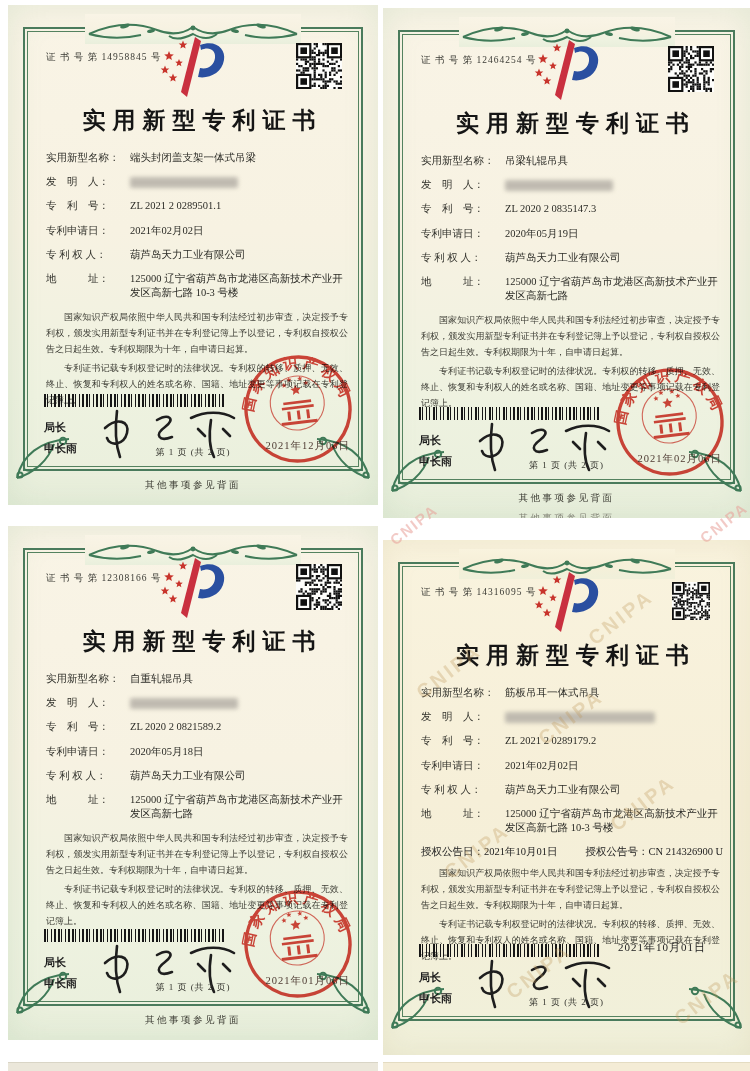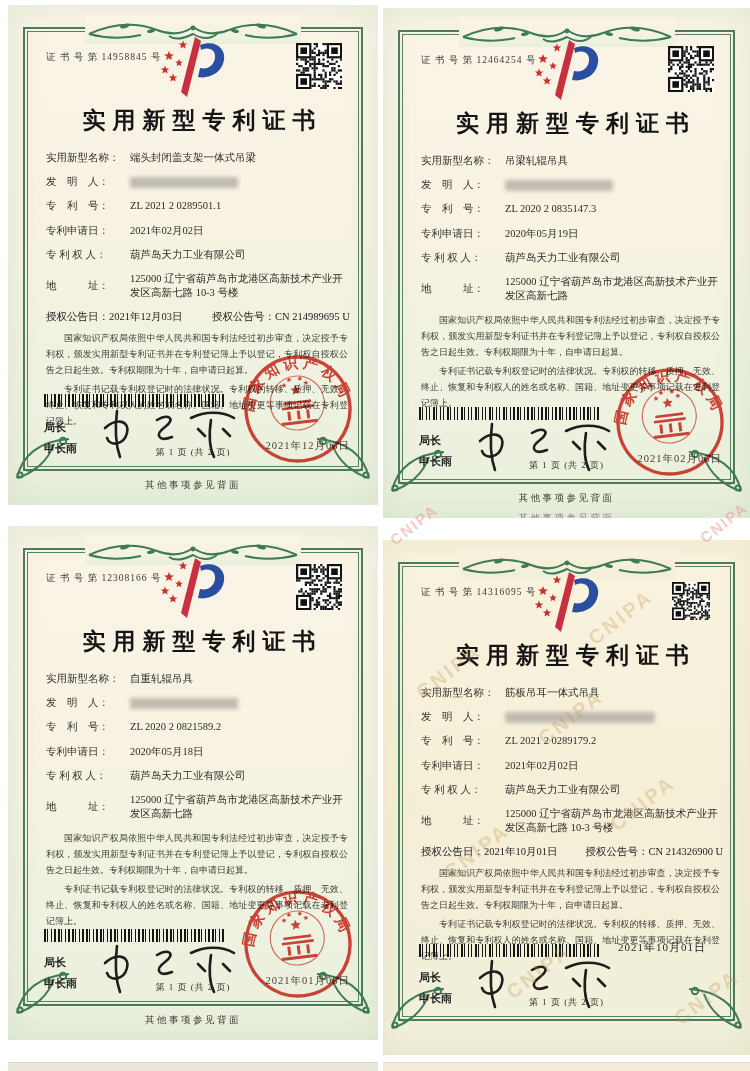--- a/index.html
+++ b/index.html
@@ -18,21 +18,21 @@
   .corner{position:absolute;width:58px;height:50px;}
   .corner.cl{left:6px;bottom:24px;}
   .corner.cr{right:6px;bottom:24px;transform:scaleX(-1);}
   .certno{position:absolute;top:46px;left:38px;font-size:9.5px;letter-spacing:1px;color:#3a3a34;white-space:pre;}
   .logo{position:absolute;top:32px;left:50%;transform:translateX(-50%);width:74px;height:62px;}
   .qr{position:absolute;top:38px;right:36px;width:46px;height:46px;}
   .qr.small{width:38px;height:38px;top:42px;right:40px;}
   .title{position:absolute;top:100px;left:0;right:0;margin:0;text-align:center;
          font-size:23px;font-weight:bold;letter-spacing:7px;padding-left:19px;color:#151515;}
   .bodyflow{position:absolute;top:146px;left:38px;right:30px;font-size:10.5px;}
-  .frow{display:flex;margin-bottom:10px;line-height:1.35;align-items:center;}
+  .frow{display:flex;margin-bottom:10px;line-height:1.35;}
   .flabel{display:inline-block;width:84px;flex:0 0 84px;white-space:pre;color:#33332d;}
   .fval{flex:1;color:#2b2b26;}
   .redact{display:inline-block;width:108px;height:11px;background:#b6b1a8;filter:blur(2px);
           border-radius:2px;opacity:.85;vertical-align:middle;}
   .redact.wide{width:150px;}
   .grantrow{display:flex;margin:0 0 7px 0;}
   .grantrow .g1{flex:0 0 55%;white-space:pre;}
   .grantrow .g2{white-space:pre;}
   .legal{margin:3px 0 4px 0;font-size:9px;line-height:1.75;text-indent:2em;text-align:justify;
          color:#3c3c34;}
@@ -267,24 +267,20 @@
             <span class="fval">2021年02月02日</span>
           </div>
           <div class="frow">
             <span class="flabel">专 利 权 人：</span>
             <span class="fval">葫芦岛天力工业有限公司</span>
           </div>
           <div class="frow">
             <span class="flabel">地　　　址：</span>
             <span class="fval">125000 辽宁省葫芦岛市龙港区高新技术产业开发区高新七路 10-3 号楼</span>
           </div>
-        </div>
-        <div class="grantrow">
-          <span class="g1"><span>授权公告日：</span><span>2021年12月03日</span></span>
-          <span class="g2"><span>授权公告号：</span><span>CN 214989695 U</span></span>
         </div>
         <p class="legal">国家知识产权局依照中华人民共和国专利法经过初步审查，决定授予专利权，颁发实用新型专利证书并在专利登记簿上予以登记，专利权自授权公告之日起生效。专利权期限为十年，自申请日起算。</p>
         <p class="legal">专利证书记载专利权登记时的法律状况。专利权的转移、质押、无效、终止、恢复和专利权人的姓名或名称、国籍、地址变更等事项记载在专利登记簿上。</p>
       </div>
       <div class="barcode"></div>
       <div class="sigblock">
         <div class="director">
           <div>局长</div>
           <div>申长雨</div>
         </div>

